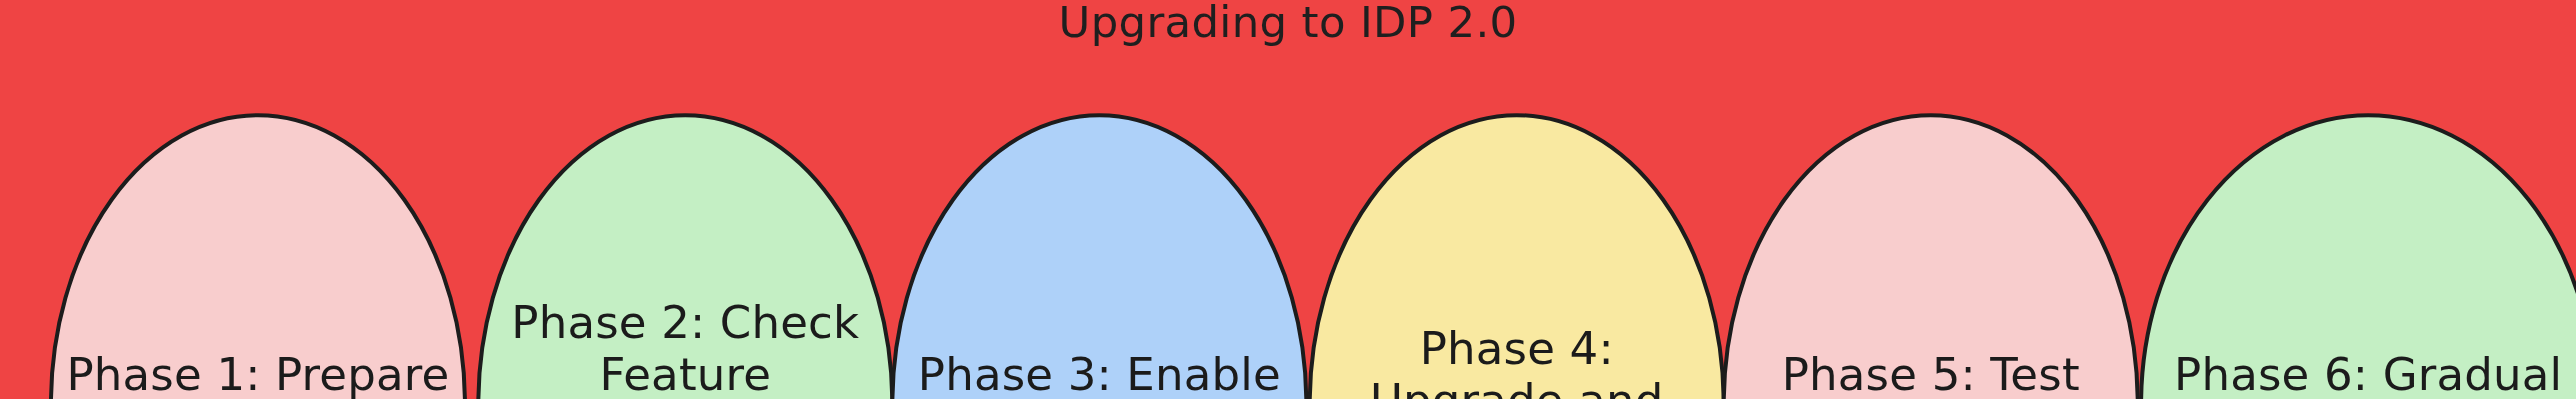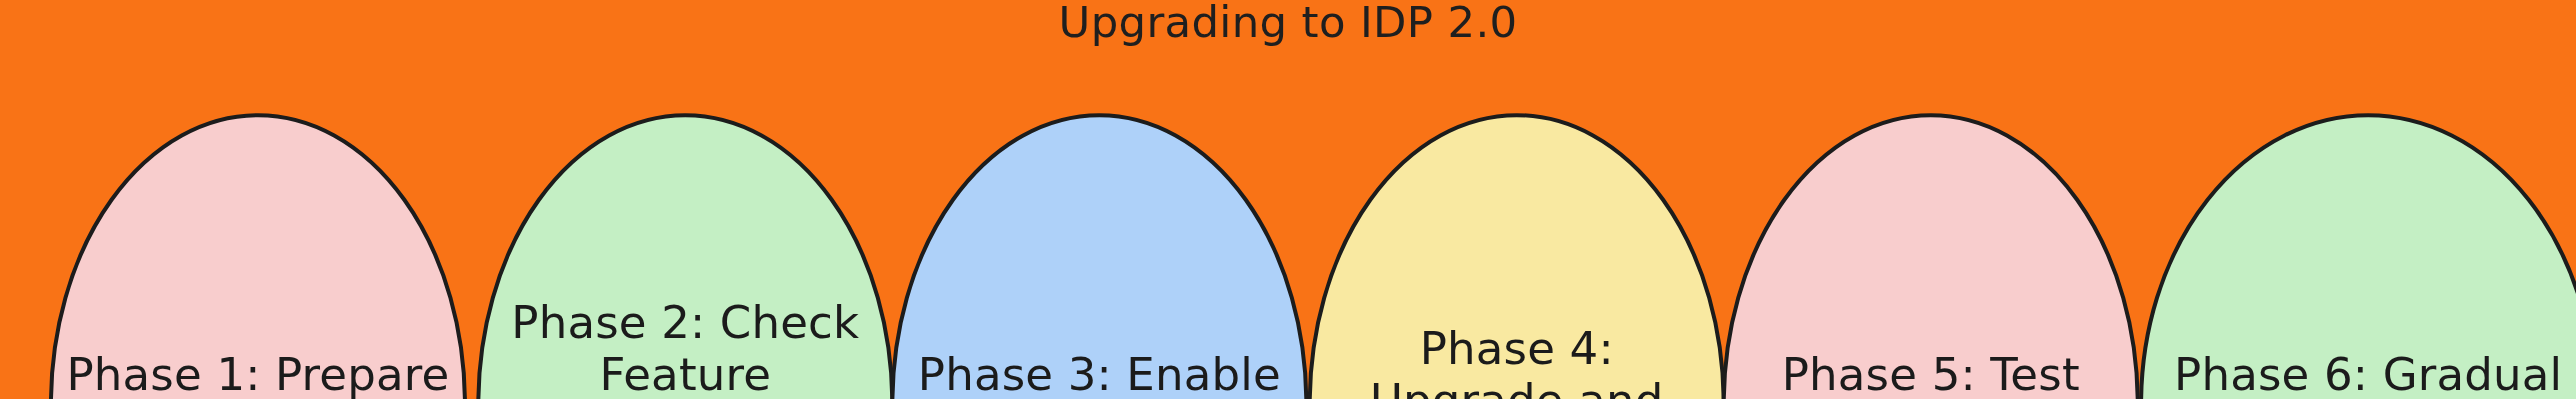--- a/index.html
+++ b/index.html
@@ -11,21 +11,21 @@
   body {
     width: 2576px;
     height: 399px;
     overflow: hidden;
     font-family: "DejaVu Sans", sans-serif;
   }
   #diagram-root {
     position: relative;
     width: 2576px;
     height: 399px;
-    background: #f97316;
+    background: #ef4444;
   }
   svg#flowchart {
     display: block;
     width: 2576px;
     height: 399px;
   }
   .diagram-title {
     font-family: "DejaVu Sans", sans-serif;
     font-size: 26px;
     fill: #1f1f1f;

